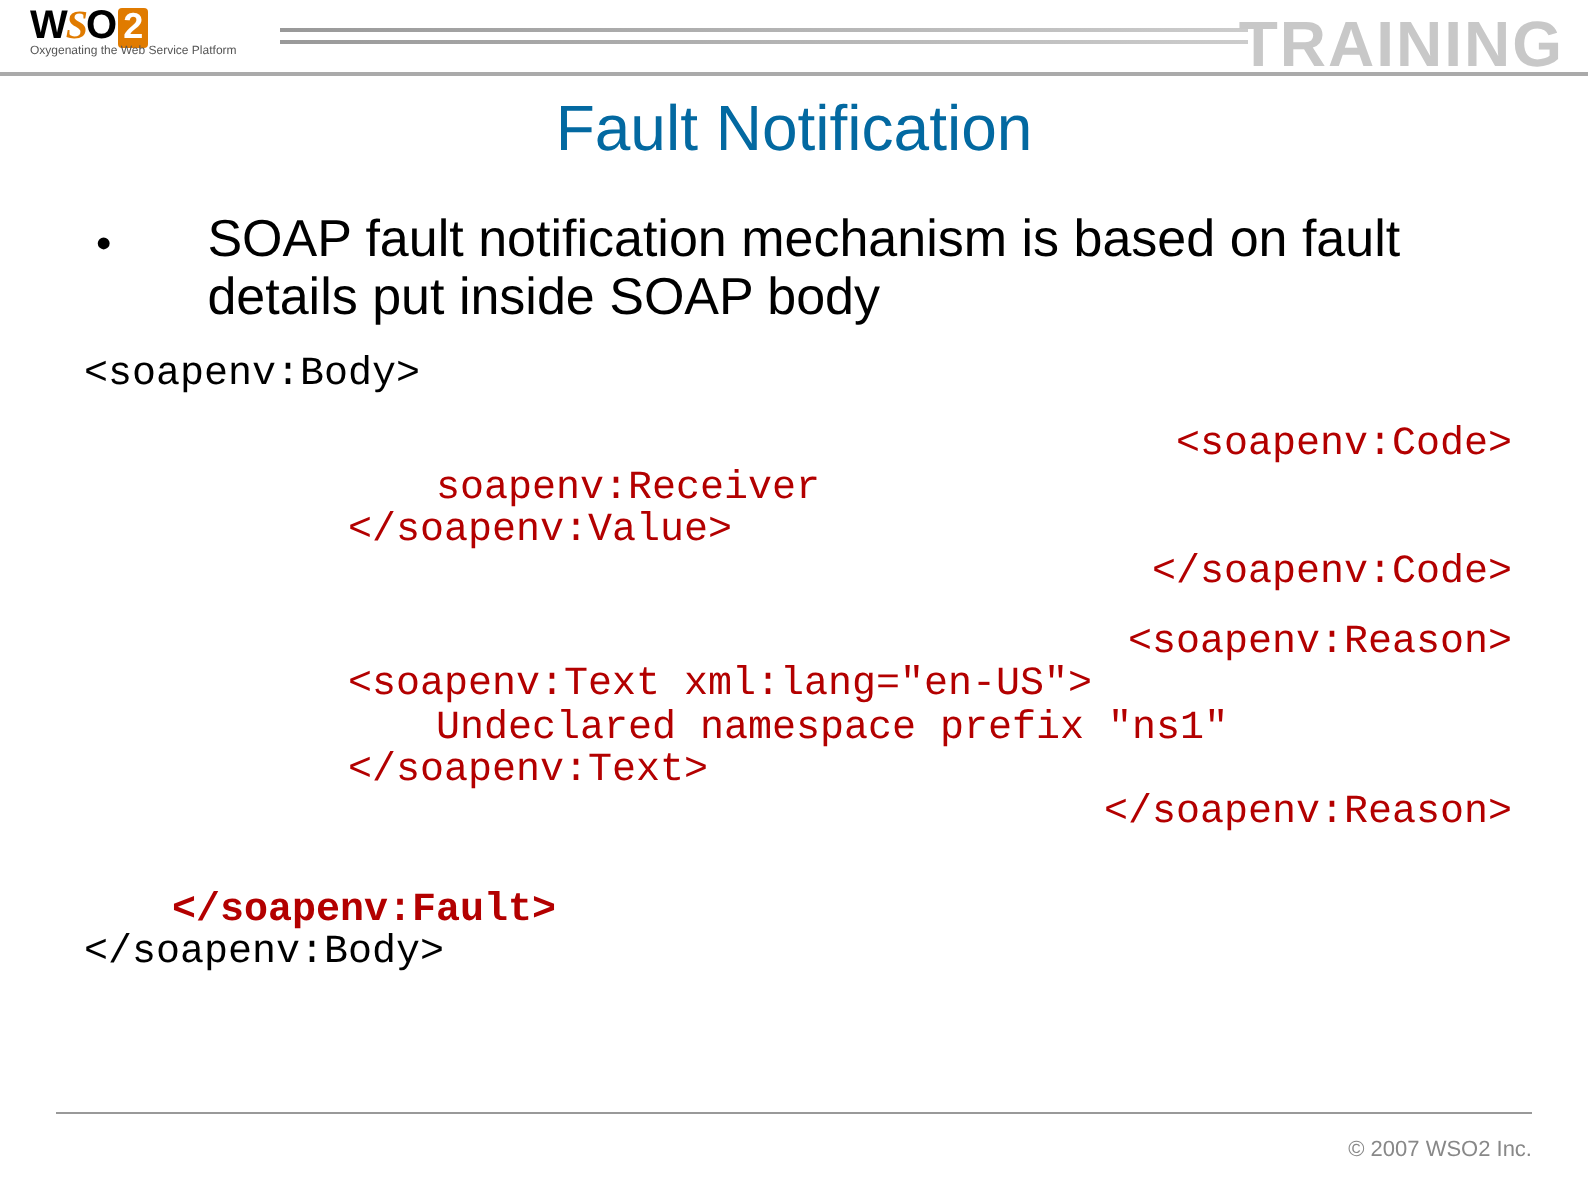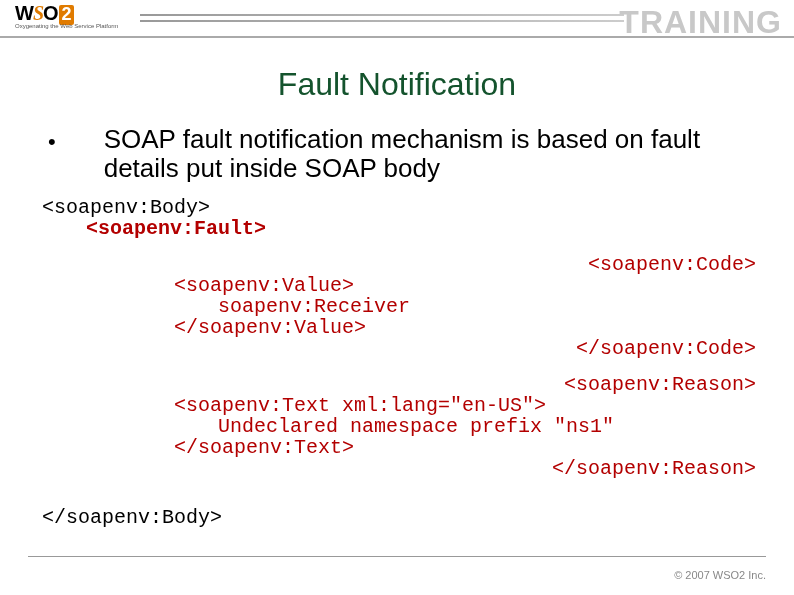--- a/index.html
+++ b/index.html
@@ -63,22 +63,22 @@
     height: 2px;
     background: linear-gradient(to right, #999, #ccc);
   }
   .hr-lines::before { top: 0; }
   .hr-lines::after { top: 6px; }
 
   .title {
     text-align: center;
     font-size: 32px;
     font-weight: normal;
-    margin-top: 28px;
-    color: #14532d;
+    margin-top: 8px;
+    color: #0369a1;
     font-family: Arial, sans-serif;
   }
   .content {
     padding: 22px 38px 0 48px;
   }
   .bullet-row {
     display: flex;
     align-items: flex-start;
     margin-bottom: 14px;
   }
@@ -145,33 +145,32 @@
 <h1 class="title">Fault Notification</h1>
 
 <div class="content">
   <div class="bullet-row">
     <span class="bullet-dot">•</span>
     <span class="bullet-text">SOAP fault notification mechanism is based on fault details put inside SOAP body</span>
   </div>
 
   <div class="code-block">
     <div>&lt;soapenv:Body&gt;</div>
-    <div class="ind1 red bold">&lt;soapenv:Fault&gt;</div>
     <div class="sep"></div>
     <div class="ind2 red">&lt;soapenv:Code&gt;</div>
-    <div class="ind3 red">&lt;soapenv:Value&gt;</div>
     <div class="ind4 red">soapenv:Receiver</div>
     <div class="ind3 red">&lt;/soapenv:Value&gt;</div>
     <div class="ind2 red">&lt;/soapenv:Code&gt;</div>
     <div class="sep"></div>
     <div class="ind2 red">&lt;soapenv:Reason&gt;</div>
     <div class="ind3 red">&lt;soapenv:Text xml:lang="en-US"&gt;</div>
     <div class="ind4 red">Undeclared namespace prefix "ns1"</div>
     <div class="ind3 red">&lt;/soapenv:Text&gt;</div>
     <div class="ind2 red">&lt;/soapenv:Reason&gt;</div>
     <div class="sep"></div>
     <div class="sep"></div>
+    <div class="ind1 red bold">&lt;/soapenv:Fault&gt;</div>
     <div>&lt;/soapenv:Body&gt;</div>
   </div>
 </div>
 
 <div class="footer-line"></div>
 <div class="copyright">© 2007 WSO2 Inc.</div>
 
 </body></html>

